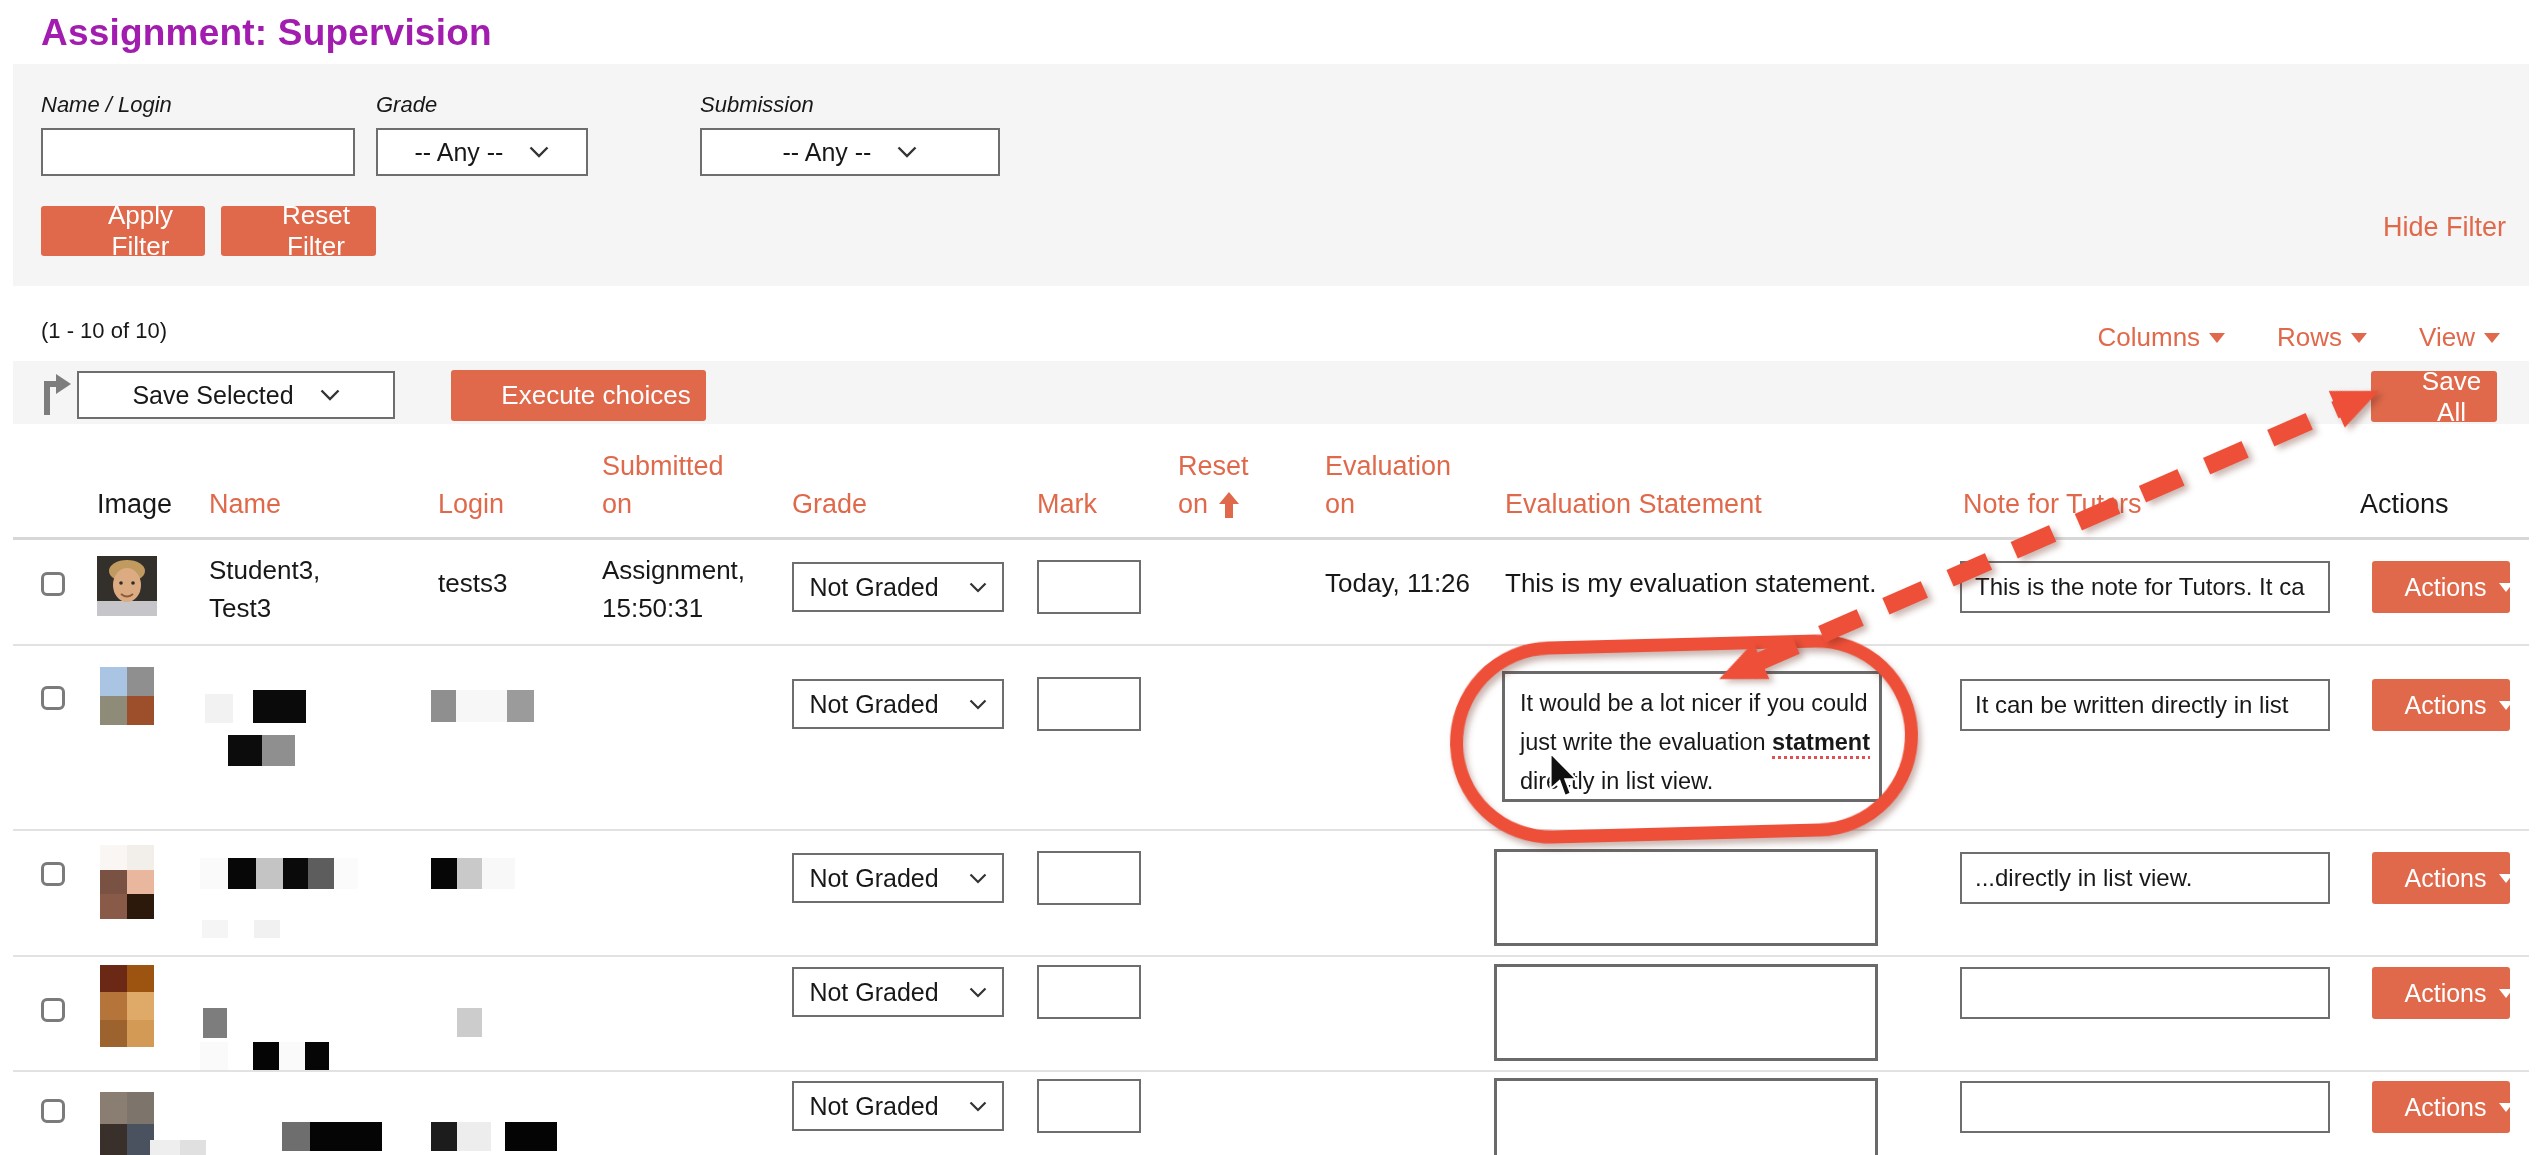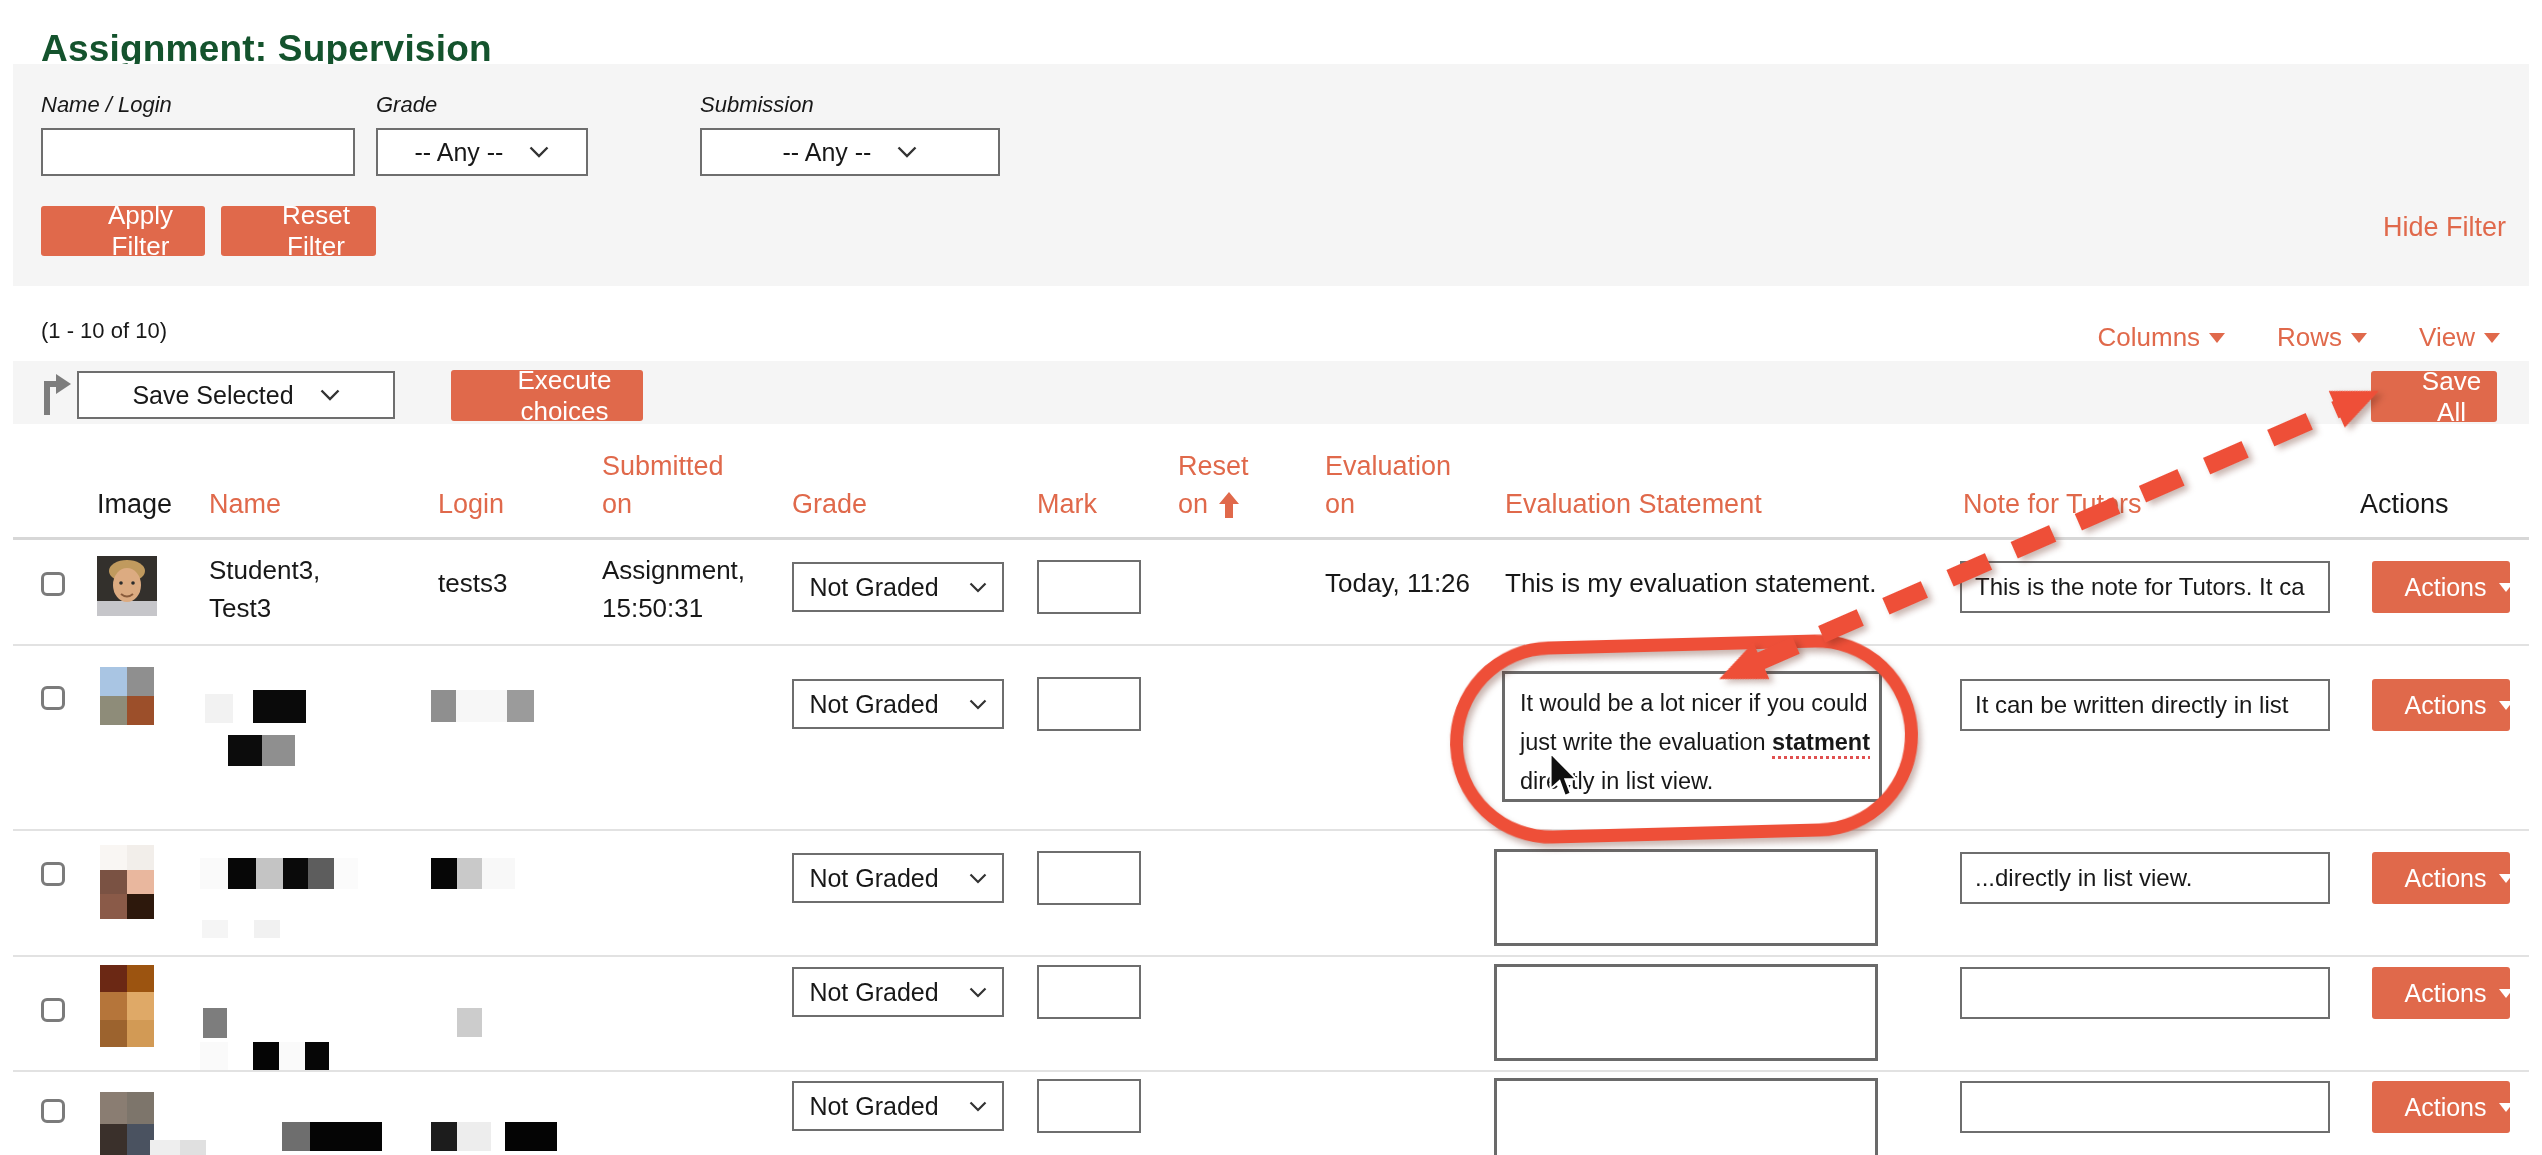--- a/index.html
+++ b/index.html
@@ -5,21 +5,21 @@
   :root{
     --accent:#e0694b; --annotation:#ee4f38; --panel-bg:#f5f5f5;
     --input-border:#6e6e6e; --text:#181818; --divider:#e2e2e2; --link:#e0694b;
   }
   *{box-sizing:border-box; margin:0; padding:0;}
   html,body{margin:0; background:#ffffff;}
   body{font-family:"Liberation Sans", sans-serif; color:var(--text);}
   .page{position:relative; width:2542px; height:1155px; overflow:hidden; background:#fff;}
   .abs{position:absolute;}
 
-  .page-title{left:41px; top:12px; font-size:37px; font-weight:700; color:#14532d; letter-spacing:.2px;margin-top:16px;}
+  .page-title{left:41px; top:12px; font-size:37px; font-weight:700; color:#a21caf; letter-spacing:.2px;}
 
   
   .filter-panel{left:13px; top:64px; width:2516px; height:222px; background:var(--panel-bg,#f5f5f5);}
   .f-label{position:absolute; font-size:22px; font-style:italic; color:#181818;}
   .f-label.l1{left:28px; top:28px;} .f-label.l2{left:363px; top:28px;} .f-label.l3{left:687px; top:28px;}
   .text-input{position:absolute; border:2px solid var(--input-border,#6e6e6e); background:#fff; font-size:25px; padding:0 12px; outline:none; font-family:inherit; color:var(--text);}
   .f-name{left:28px; top:64px; width:314px; height:48px;}
   .selectbox{position:absolute; display:flex; align-items:center; justify-content:center; gap:26px; border:2px solid var(--input-border,#6e6e6e); background:#fff; font-size:25px; cursor:default;}
   .f-grade{left:363px; top:64px; width:212px; height:48px;}
   .f-sub{left:687px; top:64px; width:300px; height:48px;}
@@ -31,21 +31,21 @@
   
   .pagination{left:41px; top:318px; font-size:22px; color:#181818;}
   .view-controls{top:322px; right:42px; display:flex; gap:52px; font-size:26px; color:var(--link,#e0694b);}
   .vc-item{display:flex; align-items:center; gap:9px; cursor:pointer;}
   .caret{display:inline-block; width:0; height:0; border-left:8px solid transparent; border-right:8px solid transparent; border-top:10px solid currentColor;}
 
   
   .toolbar{left:13px; top:361px; width:2516px; height:63px; background:var(--panel-bg,#f5f5f5);}
   .bulk-icon{position:absolute; left:25px; top:10px;}
   .t-select{left:64px; top:10px; width:318px; height:48px;}
-  .b-exec{left:438px; top:9px; width:192px; height:51px;}
+  .b-exec{left:438px; top:9px; width:255px; height:51px;}
   .b-saveall{left:2358px; top:10px; width:126px; height:51px;}
 
   
   .th{position:absolute; font-size:27px; color:var(--link,#e0694b); white-space:nowrap;}
   .th.dark{color:#181818;}
   .h-image{left:97px; top:489px;} .h-name{left:209px; top:489px;} .h-login{left:438px; top:489px;}
   .h-sub1{left:602px; top:451px;} .h-sub2{left:602px; top:489px;}
   .h-grade{left:792px; top:489px;} .h-mark{left:1037px; top:489px;}
   .h-gr1{left:1178px; top:451px;} .h-gr2{left:1178px; top:489px; display:flex; align-items:center; gap:10px;}
   .h-ev1{left:1325px; top:451px;} .h-ev2{left:1325px; top:489px;}

